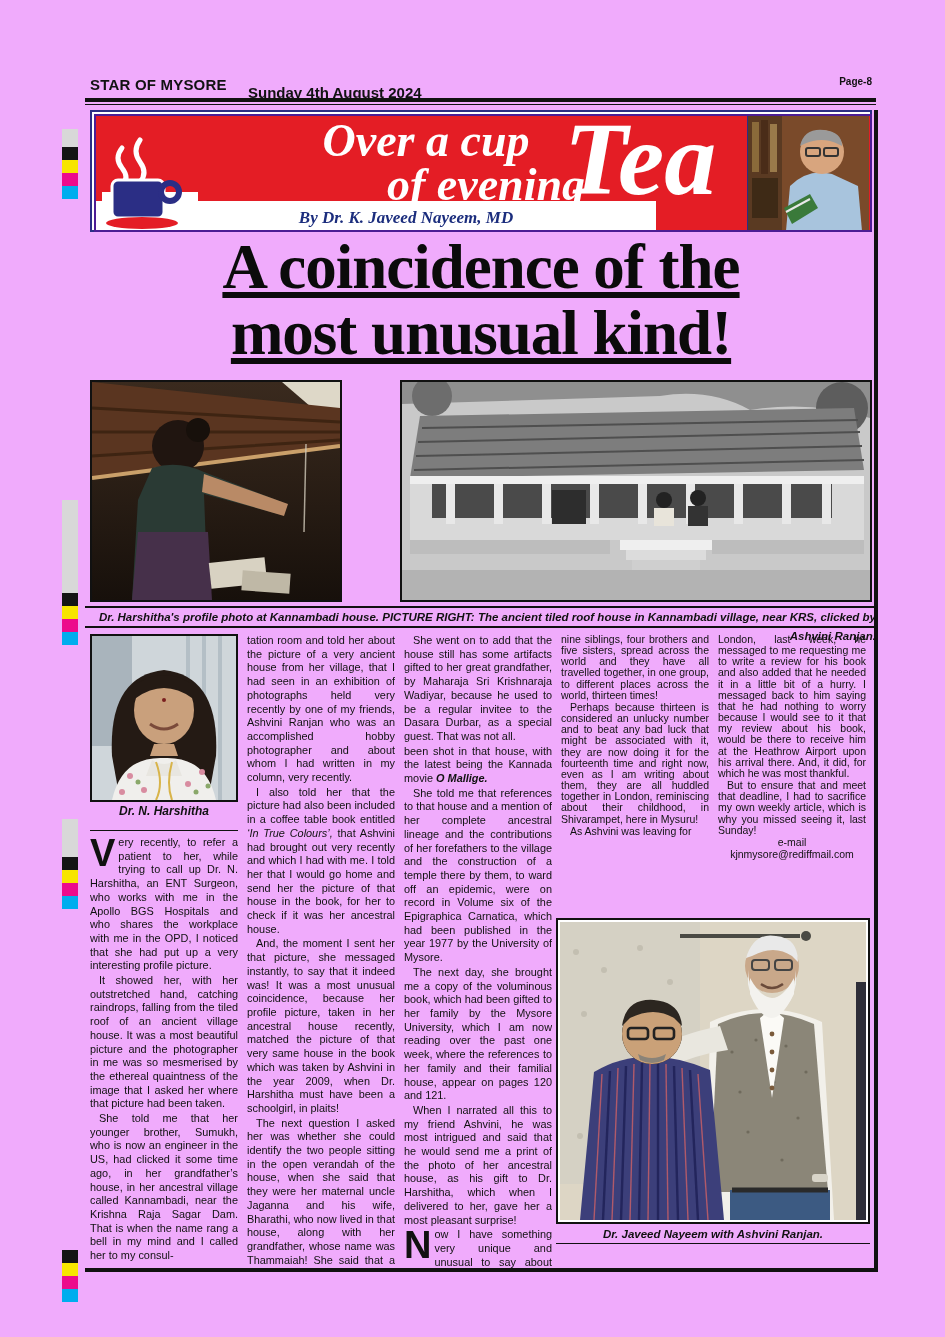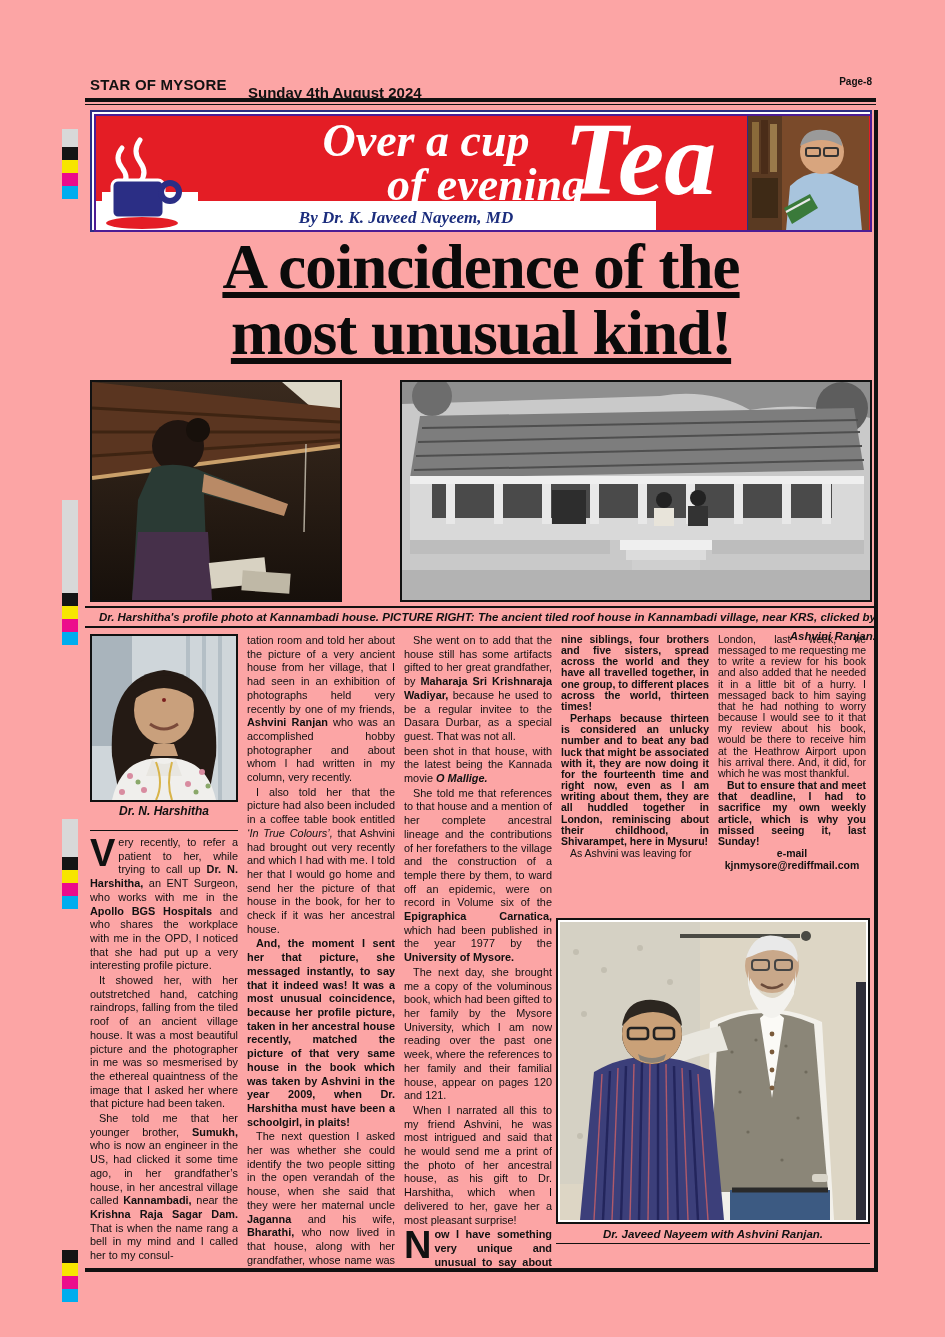--- a/index.html
+++ b/index.html
@@ -1,16 +1,16 @@
 <!DOCTYPE html>
 <html><head>
 <meta charset="utf-8">
 <style>
   html,body{margin:0;padding:0;background:#ffffff;}
-  .page{position:relative;width:945px;height:1337px;background:#fca5a5;overflow:hidden;
+  .page{position:relative;width:945px;height:1337px;background:#f0abfc;overflow:hidden;
         font-family:"Liberation Sans",sans-serif;color:#111;}
   
   .regstrip{position:absolute;left:62px;top:0;width:16px;height:1337px;}
   .regstrip div{position:absolute;left:0;width:16px;}
   
   .mast{position:absolute;left:90px;top:76px;width:782px;height:20px;}
   .mast .paper{position:absolute;left:0;top:0;font-weight:bold;font-size:15px;letter-spacing:.2px;}
   .mast .date{position:absolute;left:158px;top:8px;font-weight:bold;font-size:15px;}
   .mast .pageno{position:absolute;right:0;top:0;font-weight:bold;font-size:10px;padding-left:20px;}
   .rule-thick{position:absolute;left:85px;top:98px;width:791px;height:4px;background:#111;}
@@ -42,21 +42,21 @@
           border-bottom:2px solid #111;box-sizing:border-box;text-align:right;
           font-size:11.5px;font-weight:bold;font-style:italic;line-height:19px;}
   
   .article{position:absolute;left:90px;top:634px;width:782px;height:634px;}
   .col{position:absolute;top:0;width:148px;height:634px;overflow:hidden;}
   .c0{left:0;} .c1{left:157px;} .c2{left:314px;} .c3{left:471px;width:148px;height:282px;} .c4{left:628px;width:148px;height:282px;}
   .para{margin:0 0 1px 0;text-align:justify;text-indent:9px;font-size:10.9px;line-height:13.7px;}
   .tight .para{font-size:10.5px;line-height:11.15px;}
   .para.ni{text-indent:0;}
   .para.center{text-align:center;text-indent:0;}
-  .s-b{font-weight:bold;} .s-i{font-style:italic;} .s-bi{font-weight:bold;font-style:italic;}
+  .s-b{font-weight:normal;} .s-i{font-style:italic;} .s-bi{font-weight:bold;font-style:italic;}
   .drop{float:left;font-weight:800;font-size:38px;line-height:30px;padding:2px 3px 0 0;}
   .portrait-frame{width:148px;height:168px;border:2px solid #111;box-sizing:border-box;background:#fff;margin-bottom:2px;}
   .portrait-cap{width:148px;text-align:center;font-weight:bold;font-style:italic;font-size:12px;
                 border-bottom:1.5px solid #111;padding-bottom:12px;margin-bottom:5px;}
   .bottom-photo{position:absolute;left:466px;top:284px;width:314px;height:306px;border:2px solid #111;
                 box-sizing:border-box;background:#fff;padding:2px;}
   .bottom-cap{position:absolute;left:466px;top:594px;width:314px;text-align:center;font-weight:bold;
               font-style:italic;font-size:11.5px;border-bottom:1.5px solid #111;padding-bottom:3px;}
   
   .rule-right{position:absolute;left:874px;top:110px;width:4px;height:1162px;background:#111;}

